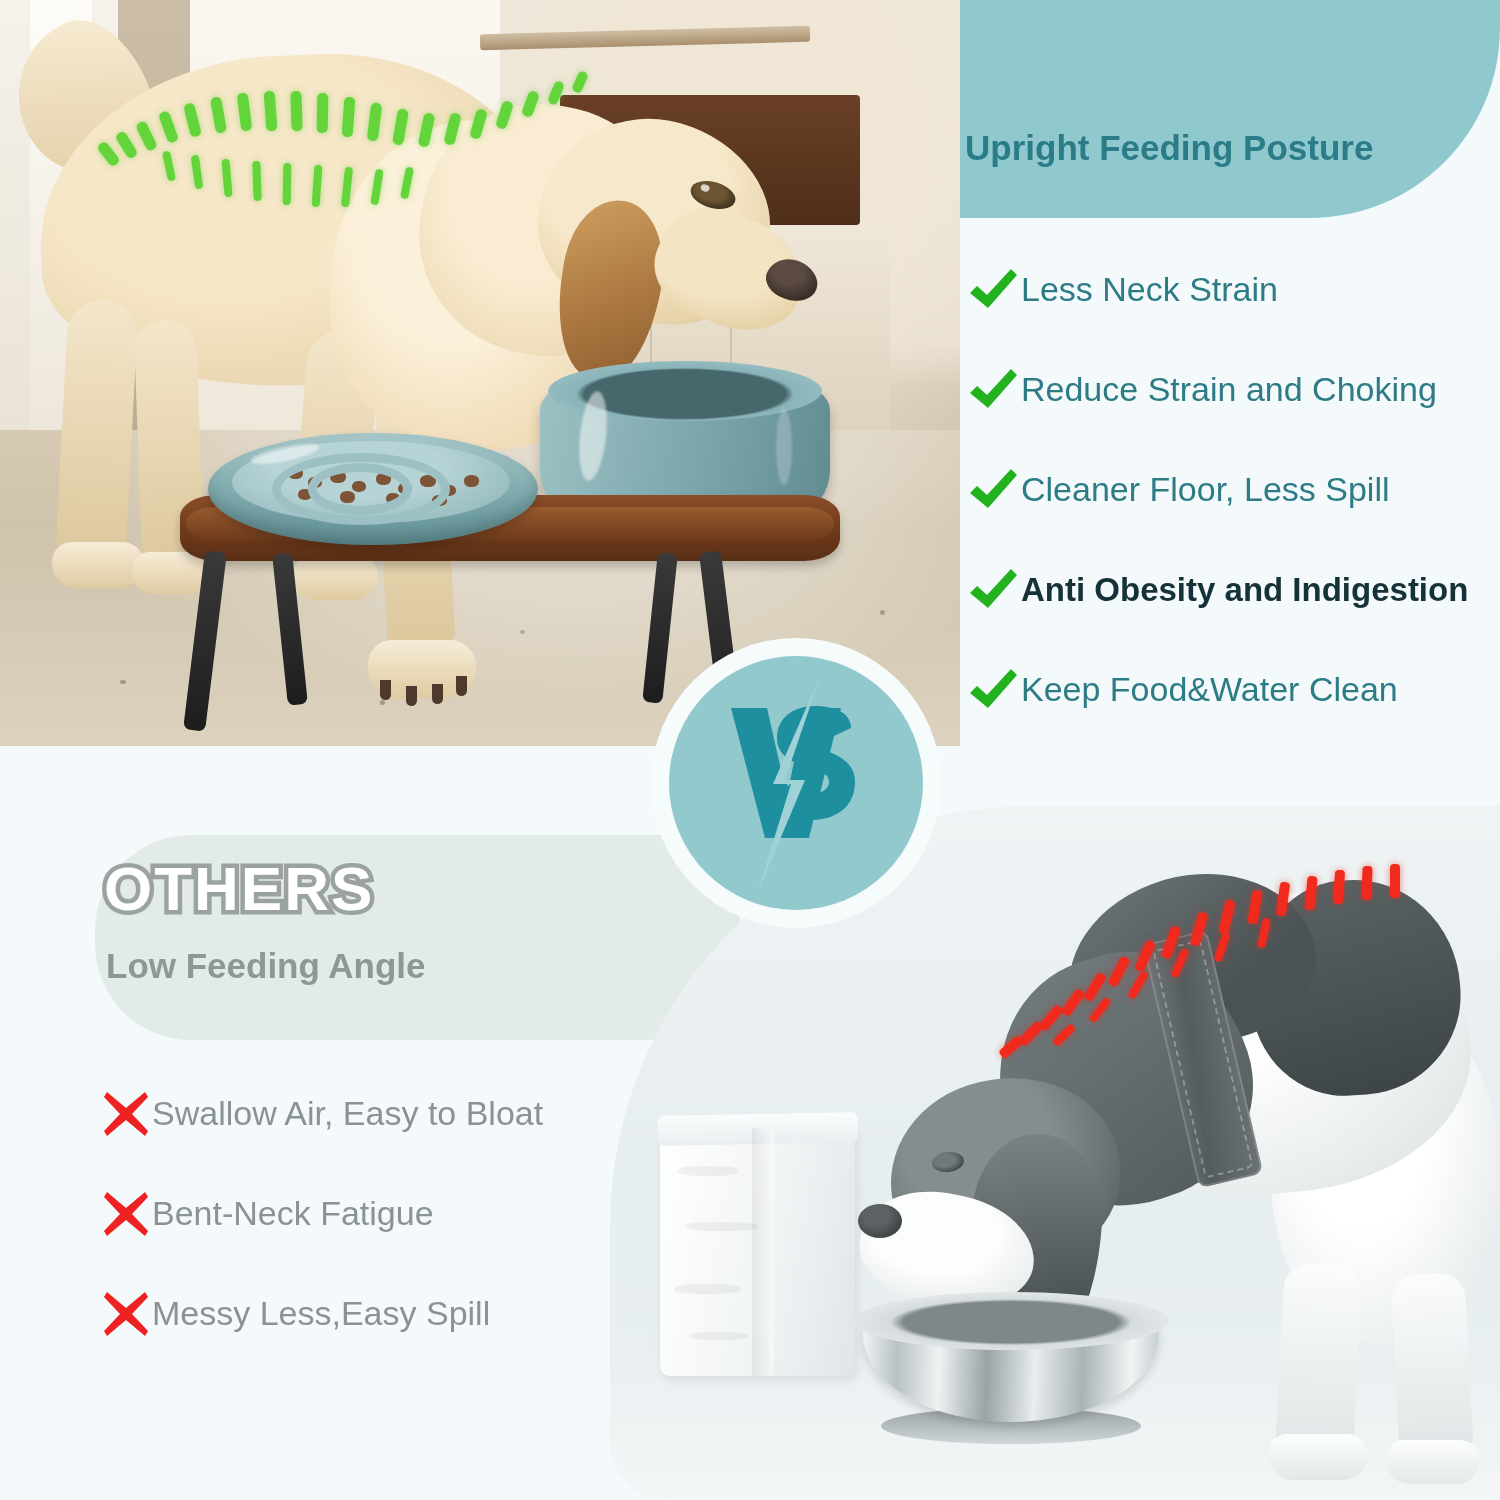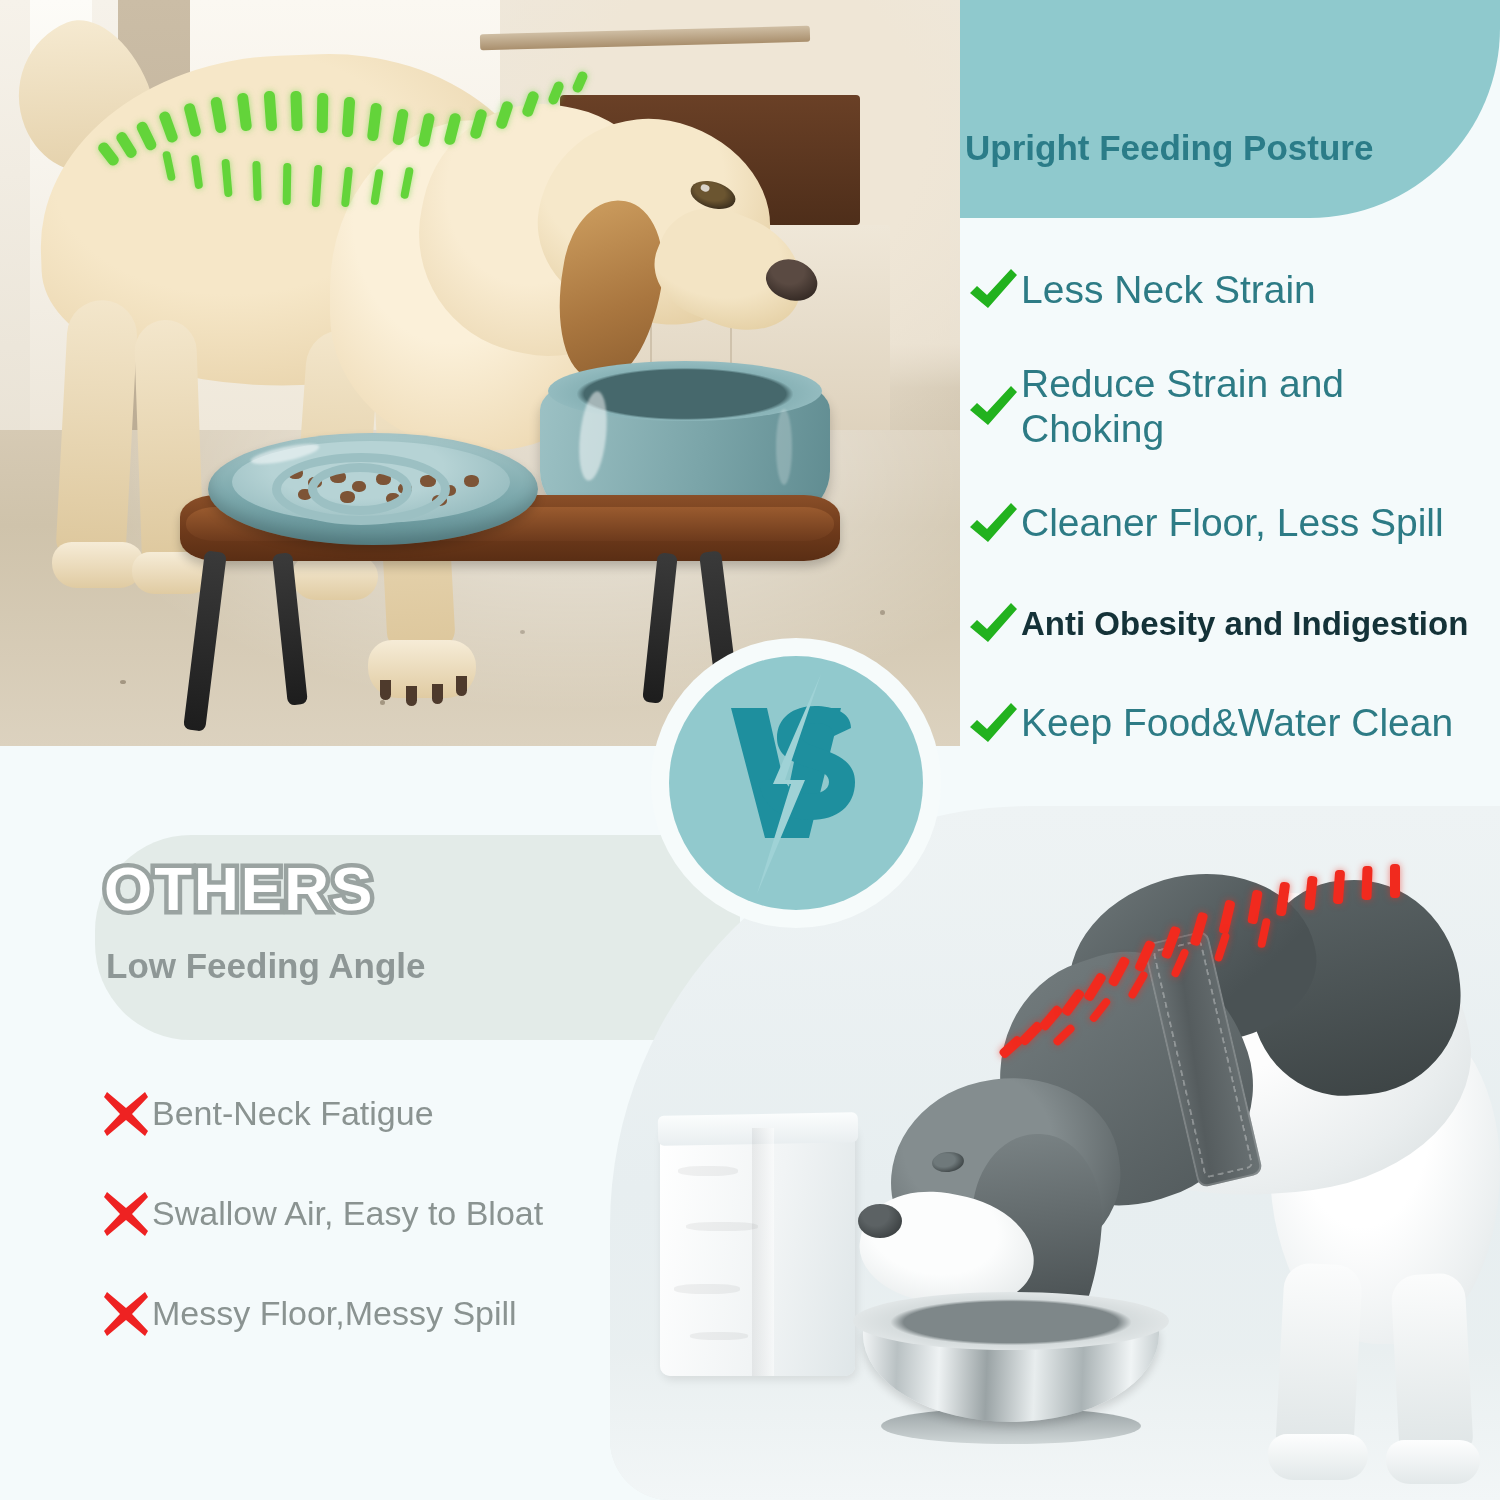--- a/index.html
+++ b/index.html
@@ -180,21 +180,21 @@
     background:radial-gradient(ellipse at 50% 55%, #46686c 0 52%, #89b3b7 56%, #a9ccd0 100%);
     border-radius:50%;
   }
   .shine{position:absolute;background:rgba(255,255,255,.5);border-radius:50%;filter:blur(1px);}
 
   
   .ours-list{position:absolute;left:965px;top:262px;width:530px;z-index:7;}
   .oitem{display:flex;align-items:center;margin-bottom:44px;}
   .oitem:last-child{margin-bottom:0;}
   .chk{width:56px;flex:0 0 56px;display:block;}
-  .otext{font-size:39px;color:#2d7b85;line-height:1.15;}
+  .otext{font-size:34px;color:#2d7b85;line-height:1.15;}
   .otext.bold{font-weight:bold;color:#143238;font-size:33px;}
 
   
   .vs-wrap{position:absolute;left:651px;top:638px;width:290px;height:290px;z-index:20;}
   .vs-ring{position:absolute;left:0;top:0;width:290px;height:290px;border-radius:50%;background:#f6fbfb;}
   .vs-circle{position:absolute;left:18px;top:18px;width:254px;height:254px;border-radius:50%;background:#91c9cd;}
   .vs-svg{position:absolute;left:18px;top:18px;width:254px;height:254px;}
 
   
   .bottom-bg{position:absolute;left:0;top:746px;width:1500px;height:754px;background:#f4fafb;z-index:1;}
@@ -590,35 +590,35 @@
   <div class="others-band"></div>
   <div class="others-title">OTHERS</div>
   <div class="others-sub">Low Feeding Angle</div>
 
   <div class="others-list">
 
     <div class="xitem">
       <svg class="xmk" viewBox="0 0 52 52">
         <path d="M7 4 L26 20 L45 4 L48 9 L32 26 L48 43 L45 48 L26 32 L7 48 L4 43 L20 26 L4 9 Z" fill="#ee2222"></path>
       </svg>
-      <span class="xtext">Bent-Neck Fatigue</span>
+      <span class="xtext">Swallow Air, Easy to Bloat</span>
     </div>
 
     <div class="xitem">
       <svg class="xmk" viewBox="0 0 52 52">
         <path d="M7 4 L26 20 L45 4 L48 9 L32 26 L48 43 L45 48 L26 32 L7 48 L4 43 L20 26 L4 9 Z" fill="#ee2222"></path>
       </svg>
-      <span class="xtext">Swallow Air, Easy to Bloat</span>
+      <span class="xtext">Bent-Neck Fatigue</span>
     </div>
 
     <div class="xitem">
       <svg class="xmk" viewBox="0 0 52 52">
         <path d="M7 4 L26 20 L45 4 L48 9 L32 26 L48 43 L45 48 L26 32 L7 48 L4 43 L20 26 L4 9 Z" fill="#ee2222"></path>
       </svg>
-      <span class="xtext">Messy Floor,Messy Spill</span>
+      <span class="xtext">Messy Less,Easy Spill</span>
     </div>
 
 
   </div>
 
   <div class="vs-wrap">
     <div class="vs-ring"></div>
     <div class="vs-circle"></div>
     <svg class="vs-svg" viewBox="0 0 254 254">
 

